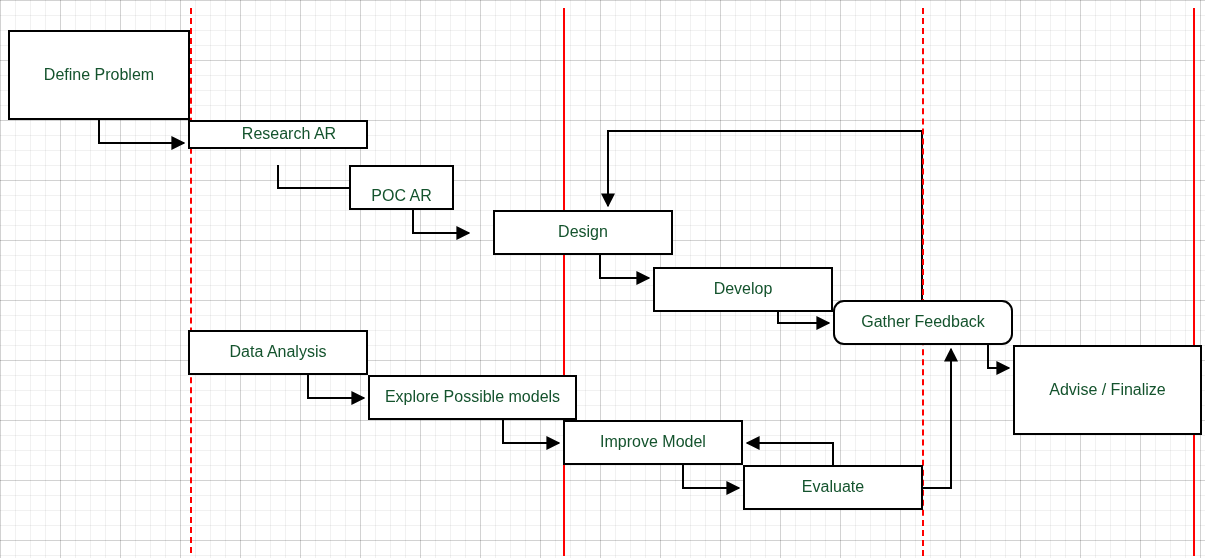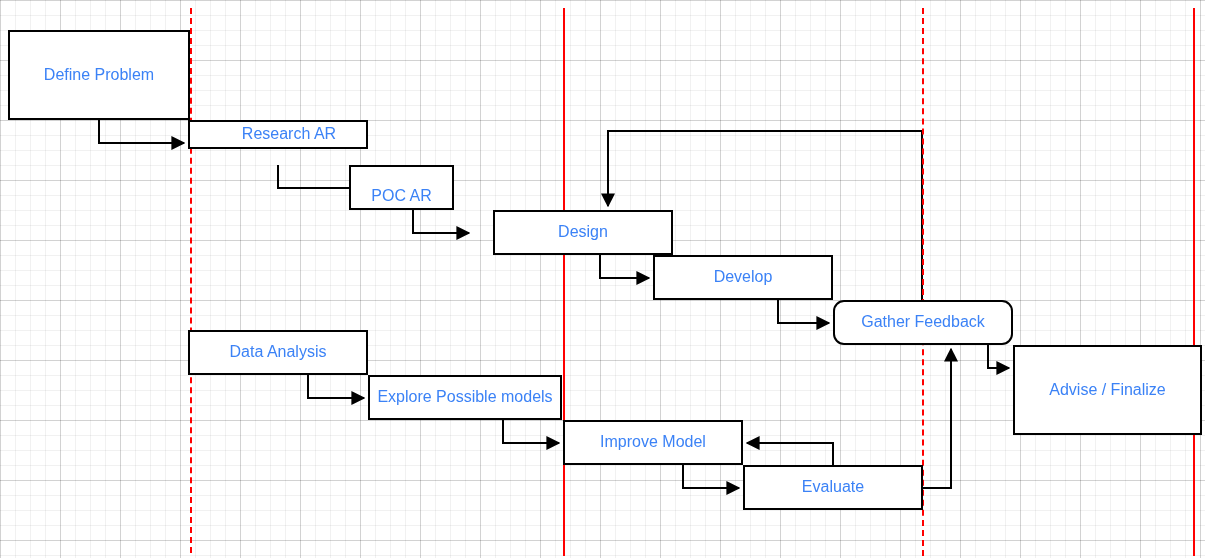--- a/index.html
+++ b/index.html
@@ -37,21 +37,21 @@
     position: absolute;
     box-sizing: border-box;
     border: 2px solid #000000;
     background: #ffffff;
     display: flex;
     align-items: center;
     justify-content: center;
     text-align: center;
     font-size: 16px;
     line-height: 1.28;
-    color: #3b82f6;
+    color: #14532d;
     padding: 2px 6px;
     z-index: 3;
   }
   .task-label {
     display: block;
     width: 100%;
   }
   .marker-line {
     position: absolute;
     z-index: 2;
@@ -117,37 +117,37 @@
   </div>
 
   <div class="task-box" style="left:349px; top:165px; width:105px; height:45px;align-items:flex-end;">
     <span class="task-label">POC AR</span>
   </div>
 
   <div class="task-box" style="left:493px; top:210px; width:180px; height:45px;">
     <span class="task-label">Design</span>
   </div>
 
-  <div class="task-box" style="left:653px; top:255px; width:180px; height:45px;">
+  <div class="task-box" style="left:653px; top:267px; width:180px; height:45px;">
     <span class="task-label">Develop</span>
   </div>
 
   <div class="task-box" style="left:833px; top:300px; width:180px; height:45px;border-radius:11px;">
     <span class="task-label">Gather Feedback</span>
   </div>
 
   <div class="task-box" style="left:1013px; top:345px; width:189px; height:90px;">
     <span class="task-label">Advise / Finalize</span>
   </div>
 
   <div class="task-box" style="left:188px; top:330px; width:180px; height:45px;">
     <span class="task-label">Data Analysis</span>
   </div>
 
-  <div class="task-box" style="left:368px; top:375px; width:194px; height:45px;">
+  <div class="task-box" style="left:368px; top:375px; width:209px; height:45px;">
     <span class="task-label">Explore Possible models</span>
   </div>
 
   <div class="task-box" style="left:563px; top:420px; width:180px; height:45px;">
     <span class="task-label">Improve Model</span>
   </div>
 
   <div class="task-box" style="left:743px; top:465px; width:180px; height:45px;">
     <span class="task-label">Evaluate</span>
   </div>

